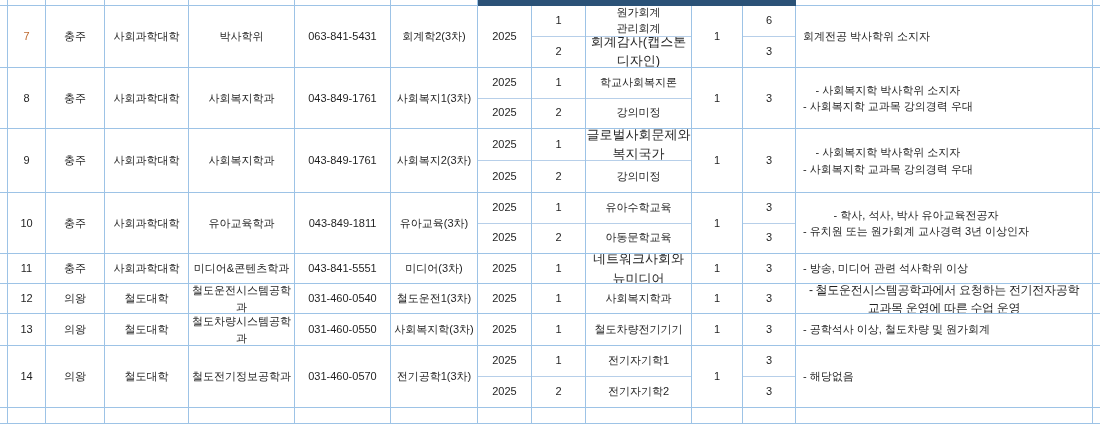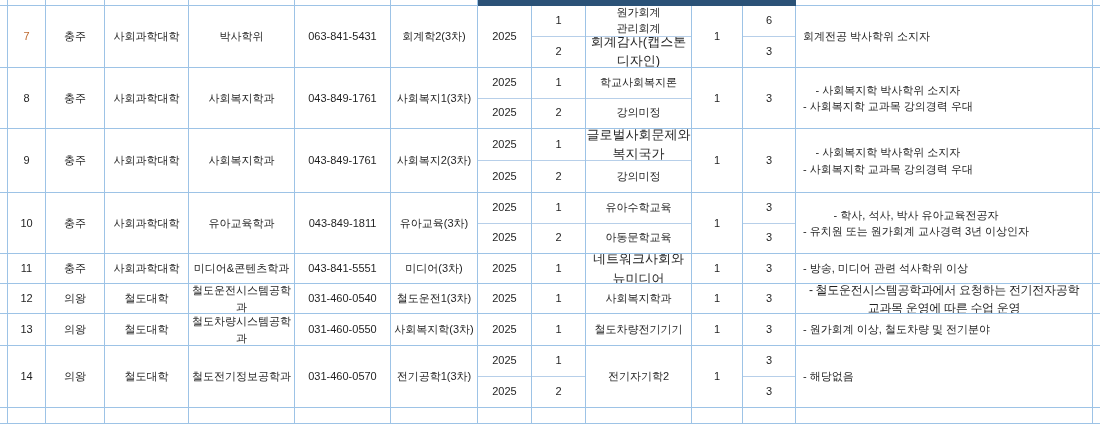--- a/index.html
+++ b/index.html
@@ -203,41 +203,42 @@
     <div class="cell c-rg">의왕</div>
     <div class="cell c-cl">철도대학</div>
     <div class="cell c-dp">철도차량시스템공학과</div>
     <div class="cell c-ph">031-460-0550</div>
     <div class="cell c-cr">사회복지학(3차)</div>
     <div class="cell c-yr">2025</div>
     <div class="cell c-sm">1</div>
     <div class="cell c-sj">철도차량전기기기</div>
     <div class="cell c-ct">1</div>
     <div class="cell c-cd">3</div>
-    <div class="cell c-rm left">- 원가회계 이상, 철도차량 및 전기분야</div>
+    <div class="cell c-rm left">- 공학석사 이상, 철도차량 및 원가회계</div>
     <div class="cell c-gr"></div>
   </div>
 
   <div class="row h62">
     <div class="cell c-gl"></div>
     <div class="cell c-no">14</div>
     <div class="cell c-rg">의왕</div>
     <div class="cell c-cl">철도대학</div>
     <div class="cell c-dp">철도전기정보공학과</div>
     <div class="cell c-ph">031-460-0570</div>
     <div class="cell c-cr">전기공학1(3차)</div>
     <div class="col c-yr">
       <div class="sub">2025</div>
       <div class="sub">2025</div>
     </div>
     <div class="col c-sm">
       <div class="sub">1</div>
       <div class="sub">2</div>
     </div>
     <div class="col c-sj">
+      <div class="sub">전기자기학1</div>
       <div class="sub">전기자기학2</div>
     </div>
     <div class="cell c-ct">1</div>
     <div class="col c-cd">
       <div class="sub">3</div>
       <div class="sub">3</div>
     </div>
     <div class="cell c-rm left">- 해당없음</div>
     <div class="cell c-gr"></div>
   </div>

